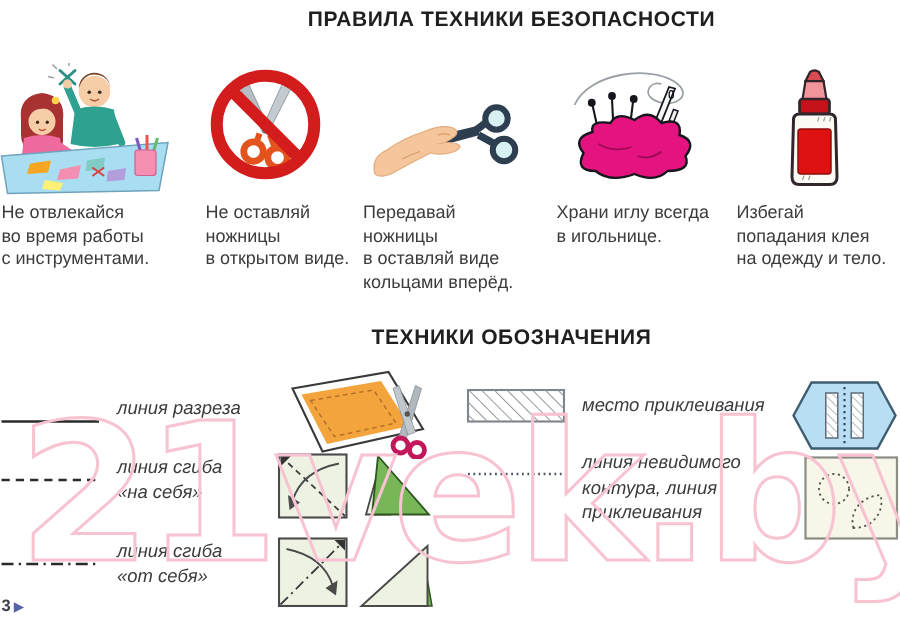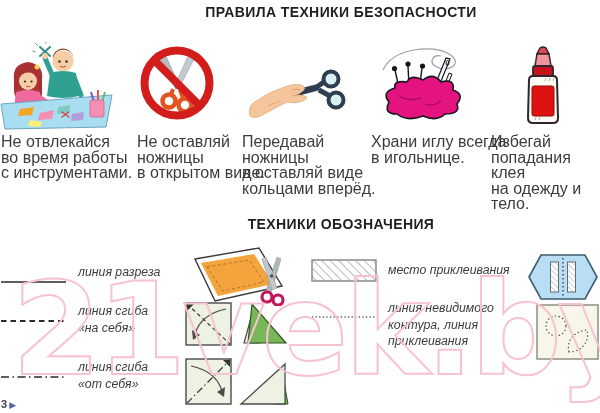--- a/index.html
+++ b/index.html
@@ -1,20 +1,20 @@
 <!DOCTYPE html>
 <html><head>
 <meta charset="utf-8">
 <style>
   html,body{margin:0;padding:0;background:#fff;}
   .page{position:relative;width:600px;height:413px;background:#ffffff;overflow:hidden;
         font-family:"Liberation Sans","DejaVu Sans",sans-serif;}
   .title{position:absolute;left:0;width:600px;text-align:center;font-weight:bold;
          font-size:14px;letter-spacing:.4px;color:#1f1f1f;padding-left:41px;}
-  .cap{position:absolute;font-size:16px;line-height:15.5px;color:#3c3c3c;white-space:pre-line;}
+  .cap{position:absolute;font-size:12px;line-height:15.5px;color:#3c3c3c;white-space:pre-line;}
   .illus{position:absolute;}
   .legend-label{position:absolute;font-size:12.3px;line-height:16.5px;color:#3c3c3c;white-space:pre-line;font-style:italic;}
   .watermark{position:absolute;left:12px;top:266px;font-size:128px;line-height:1;font-weight:bold;
              letter-spacing:-4px;color:transparent;-webkit-text-stroke:2px #f8c3d1;
              z-index:30;pointer-events:none;font-family:"DejaVu Sans",sans-serif;white-space:nowrap;}
   .pagenum{position:absolute;left:1px;top:398px;font-size:11px;font-weight:bold;color:#3f3f4a;}
   .pagenum .arrow{color:#5862a8;font-size:9px;margin-left:2px;}
 </style>
 </head>
 <body>

